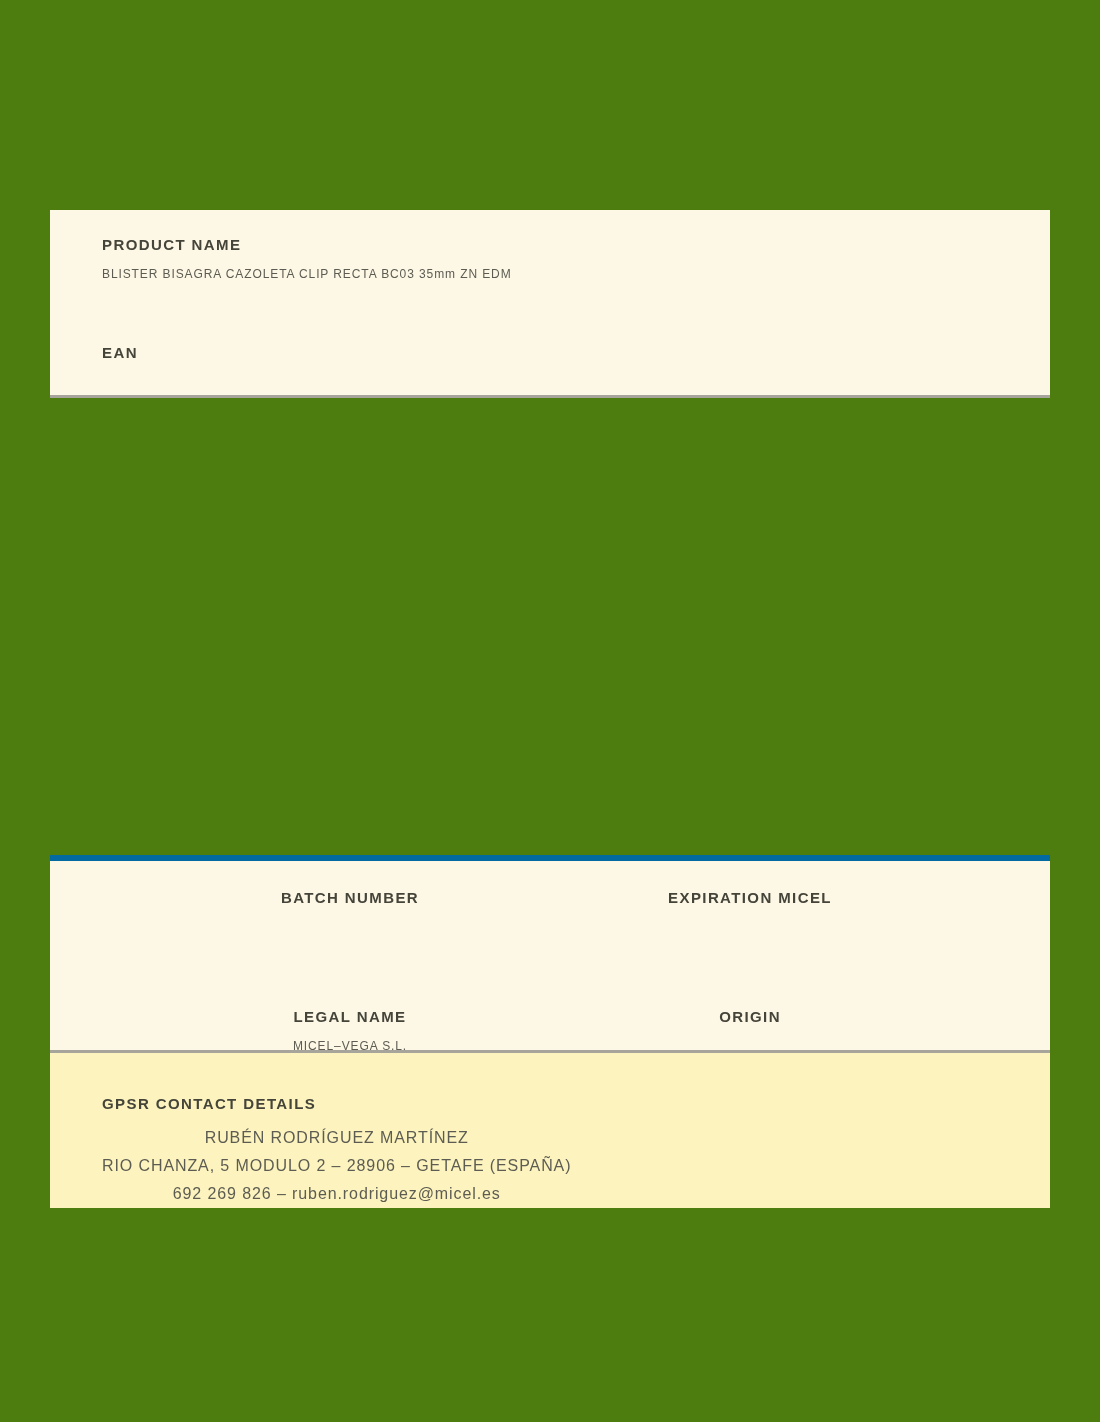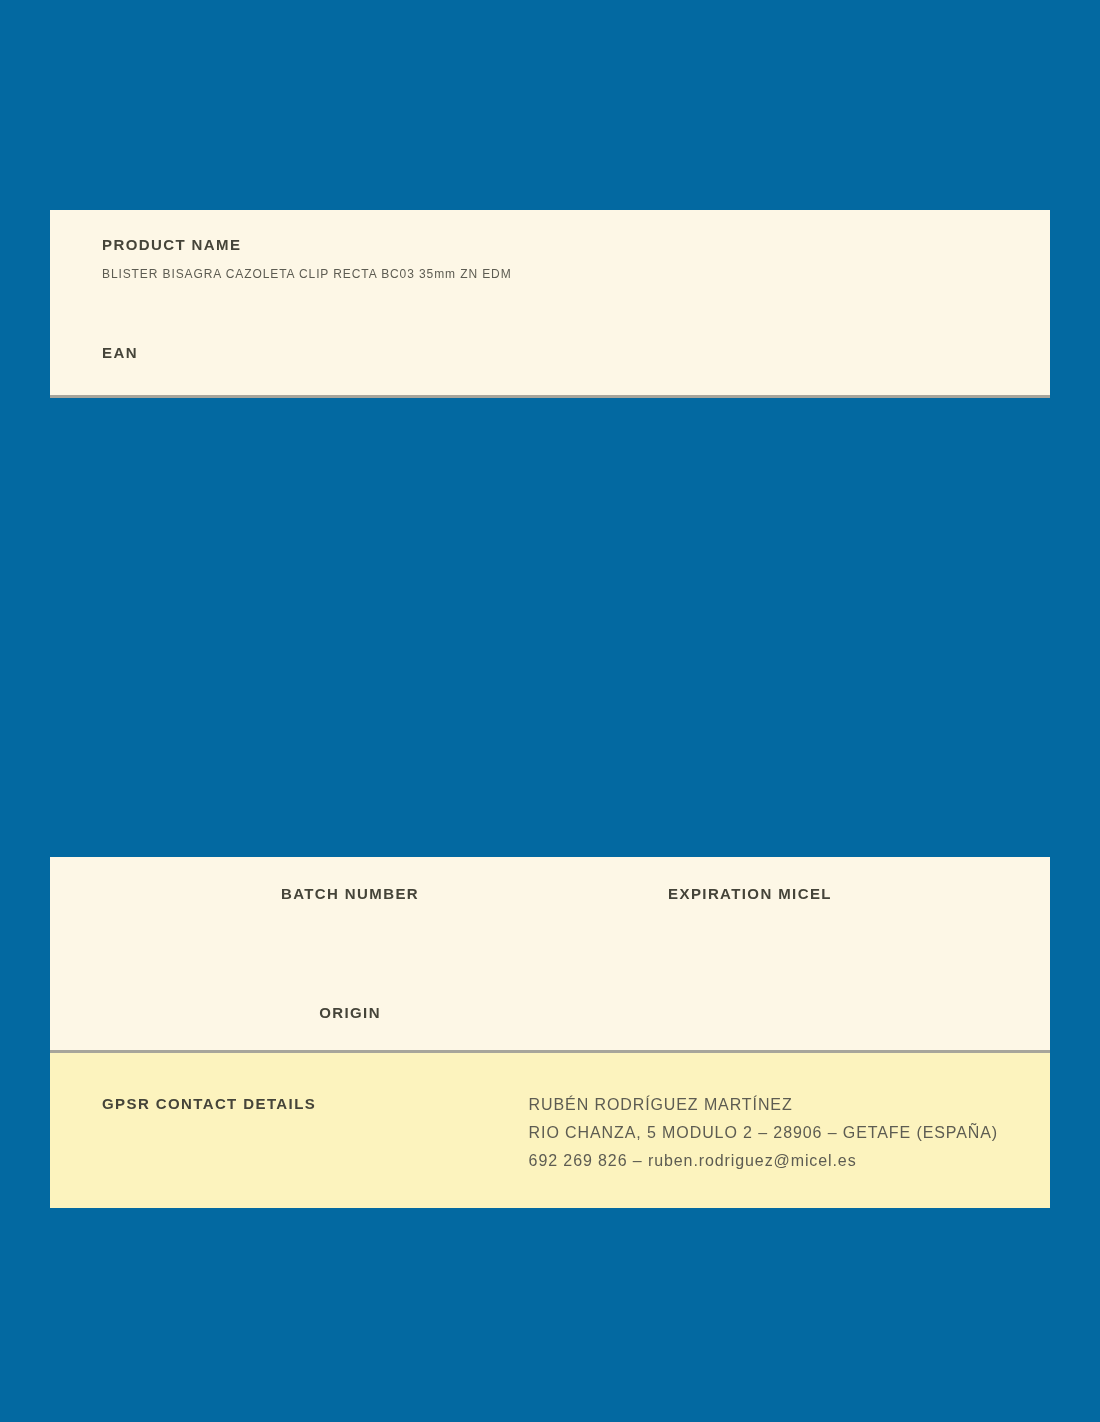--- a/index.html
+++ b/index.html
@@ -4,21 +4,21 @@
 <style>
   html, body {
     margin: 0;
     padding: 0;
     background: #ffffff;
   }
   .page {
     position: relative;
     width: 1100px;
     height: 1422px;
-    background: #0369a1;
+    background: #4d7c0f;
     overflow: hidden;
     font-family: "Liberation Sans", sans-serif;
     color: #5d5c52;
   }
   .section {
     position: absolute;
     left: 50px;
     width: 1000px;
     box-sizing: border-box;
   }
@@ -43,21 +43,21 @@
     line-height: 19px;
     margin-top: 11px;
   }
   .product-ean-label {
     margin-top: 60px;
   }
   .section--trace {
     top: 855px;
     height: 198px;
     background: #fdf7e6;
-    border-top: 2px solid #0369a1;
+    border-top: 6px solid #0369a1;
     border-bottom: 3px solid #a7a59b;
     padding: 28px 100px 0 100px;
   }
   .trace-grid {
     display: grid;
     grid-template-columns: 1fr 1fr;
     text-align: center;
   }
   .trace-row2 {
     margin-top: 71px;
@@ -67,26 +67,27 @@
     margin-top: 11px;
   }
   .section--gpsr {
     top: 1053px;
     height: 155px;
     background: #fcf3be;
     padding: 38px 52px 0 52px;
     display: flex;
     justify-content: space-between;
     align-items: flex-start;
+    flex-direction: column;
   }
   .gpsr-label {
     margin-top: 4px;
   }
   .gpsr-contact {
-    text-align: left;
+    text-align: center;
     font-size: 16px;
     letter-spacing: 0.9px;
     color: #5d5c52;
     line-height: 28px;
   }
 </style>
 </head>
 <body>
 
 <div class="page">
@@ -103,20 +104,24 @@
         <div class="field-label">BATCH NUMBER</div>
         <div class="field-value trace-value-empty"></div>
       </div>
       <div>
         <div class="field-label">EXPIRATION MICEL</div>
         <div class="field-value trace-value-empty"></div>
       </div>
     </div>
     <div class="trace-grid trace-row2">
       <div>
+        <div class="field-label">LEGAL NAME</div>
+        <div class="field-value">MICEL–VEGA S.L.</div>
+      </div>
+      <div>
         <div class="field-label">ORIGIN</div>
       </div>
     </div>
   </div>
 
   <div class="section section--gpsr">
     <div class="field-label gpsr-label">GPSR CONTACT DETAILS</div>
     <div class="gpsr-contact">
       <div>RUBÉN RODRÍGUEZ MARTÍNEZ</div>
       <div>RIO CHANZA, 5 MODULO 2 – 28906 – GETAFE (ESPAÑA)</div>

